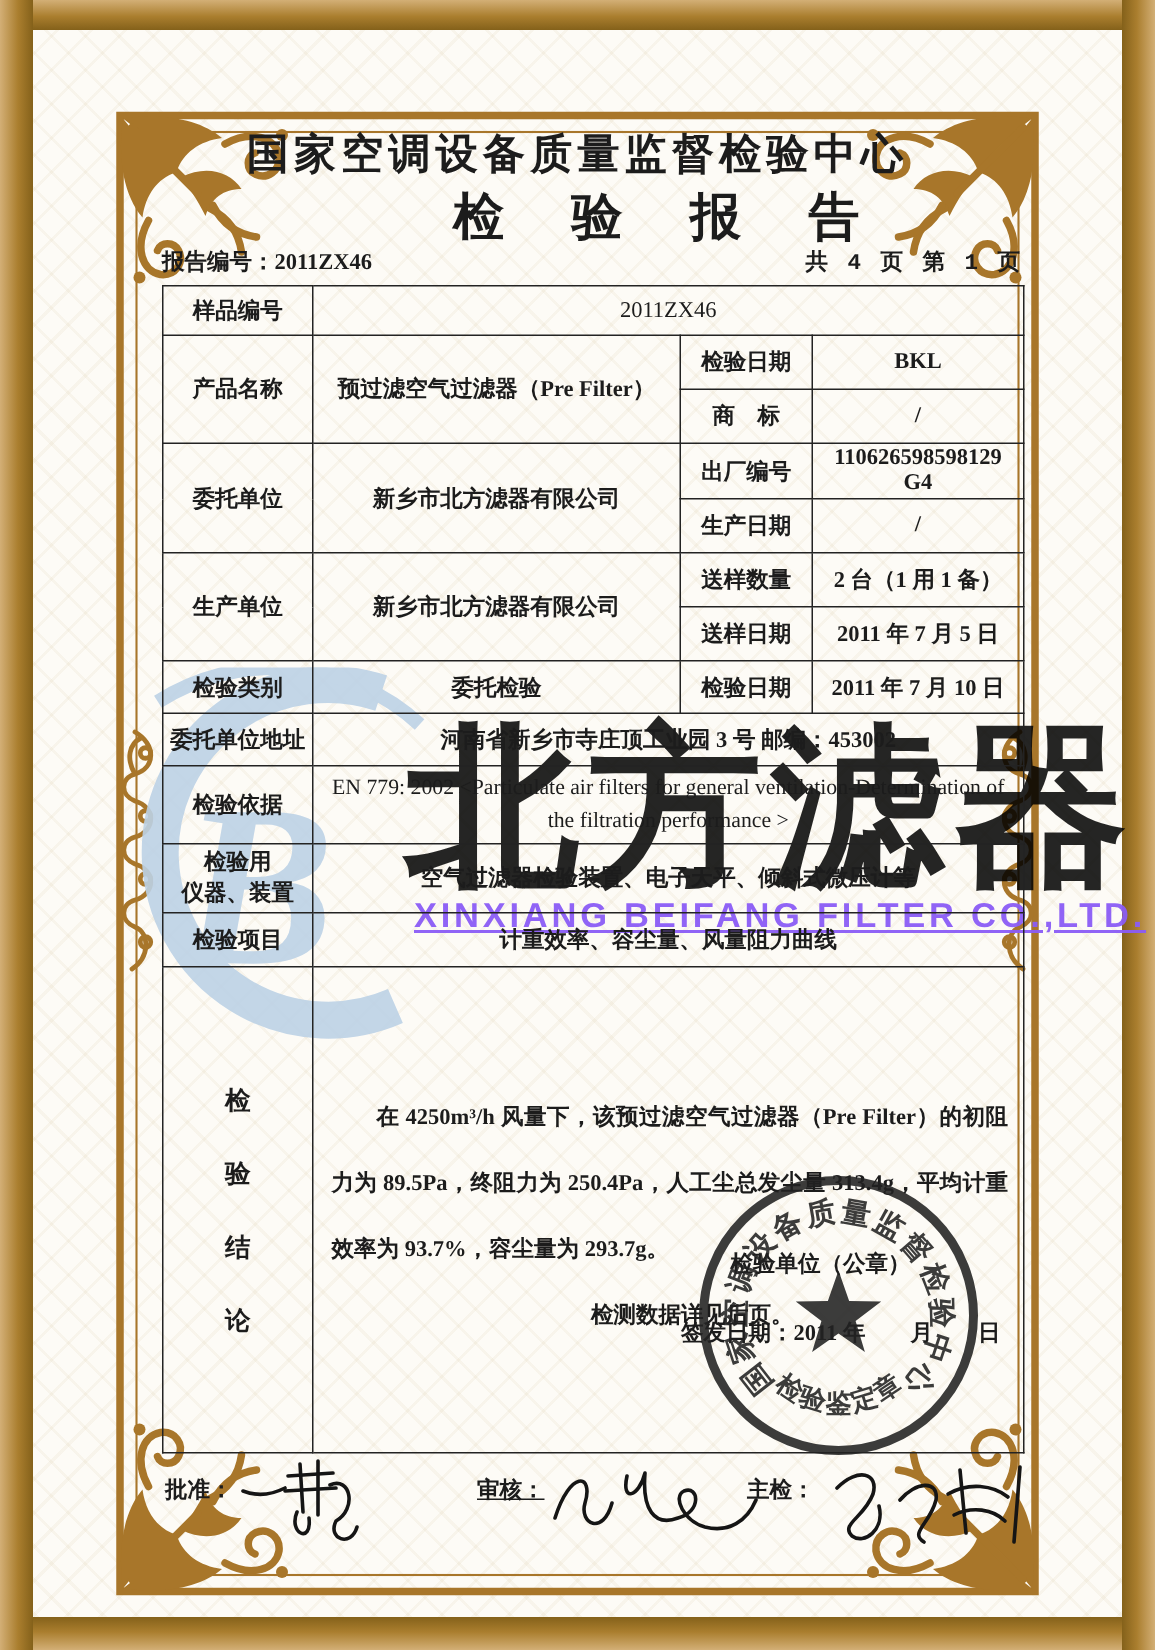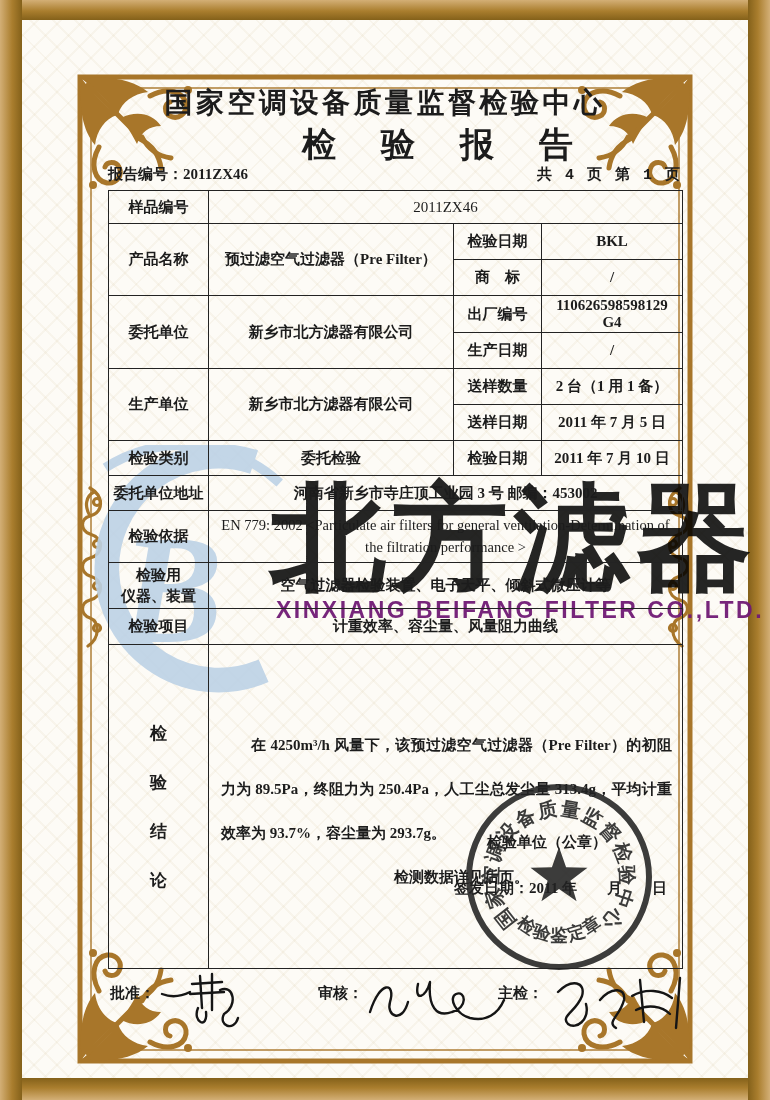--- a/index.html
+++ b/index.html
@@ -30,21 +30,21 @@
   .wm-cn{
     position:absolute;left:270px;top:480px;z-index:2;
     font-family:"Liberation Sans","DejaVu Sans",sans-serif;
     font-size:116px;font-weight:800;letter-spacing:6px;
     color:#000000;opacity:.85;line-height:1;white-space:nowrap;
   }
   .wm-en{
     position:absolute;left:276px;top:597px;z-index:2;
     font-family:"Liberation Sans","DejaVu Sans",sans-serif;
     font-size:23px;font-weight:600;letter-spacing:2.5px;
-    color:#701a75;opacity:.95;white-space:nowrap;
+    color:#8b5cf6;opacity:.95;white-space:nowrap;text-decoration:underline;
   }
   
   .org-title{position:absolute;left:0;right:0;top:84px;z-index:3;text-align:center;
     font-size:28px;font-weight:700;letter-spacing:3.5px;white-space:nowrap;}
   .doc-title{position:absolute;left:302px;top:122px;z-index:3;
     font-size:34px;font-weight:700;letter-spacing:45px;white-space:nowrap;}
   .report-no{position:absolute;left:108px;top:165px;z-index:3;font-size:15px;font-weight:600;}
   .page-info{position:absolute;right:88px;top:165px;z-index:3;font-size:15px;font-weight:700;letter-spacing:2px;font-family:Liberation Mono, monospace;}
   
   table.report{
@@ -72,21 +72,21 @@
   .concl-note{margin:0 6px 0 8px;text-indent:2em;font-size:15px;line-height:44px;font-weight:600;}
   .seal-unit-line{position:absolute;left:278px;top:188px;font-size:15px;font-weight:600;z-index:1;}
   .issue-date-line{position:absolute;left:245px;top:234px;font-size:15px;font-weight:700;z-index:1;}
   .stamp{position:absolute;left:250px;top:132px;z-index:5;}
   .seal-ch{font-family:"Liberation Serif","DejaVu Serif",serif;font-size:19.5px;font-weight:700;
     fill:#222;text-anchor:middle;dominant-baseline:central;}
   .seal-ch-b{font-size:17.5px;}
   
   .sig-row{position:absolute;left:0;top:972px;width:672px;height:70px;z-index:4;}
   .sig-label{position:absolute;font-size:15px;font-weight:700;top:12px;}
-  .sig-label.approve{left:110px;} .sig-label.review{left:318px;} .sig-label.chief{left:498px;}
+  .sig-label.approve{left:110px;} .sig-label.review{left:318px;text-decoration:underline;} .sig-label.chief{left:498px;}
   .sig-svg{position:absolute;top:0px;}
   .sig-svg.approve{left:158px;} .sig-svg.review{left:362px;} .sig-svg.chief{left:546px;}
   .sig-svg path{stroke:#151515;stroke-width:2.4;fill:none;stroke-linecap:round;stroke-linejoin:round;}
 </style>
 </head>
 <body>
 
 <div class="page">
 
   <div class="frame top"></div>

